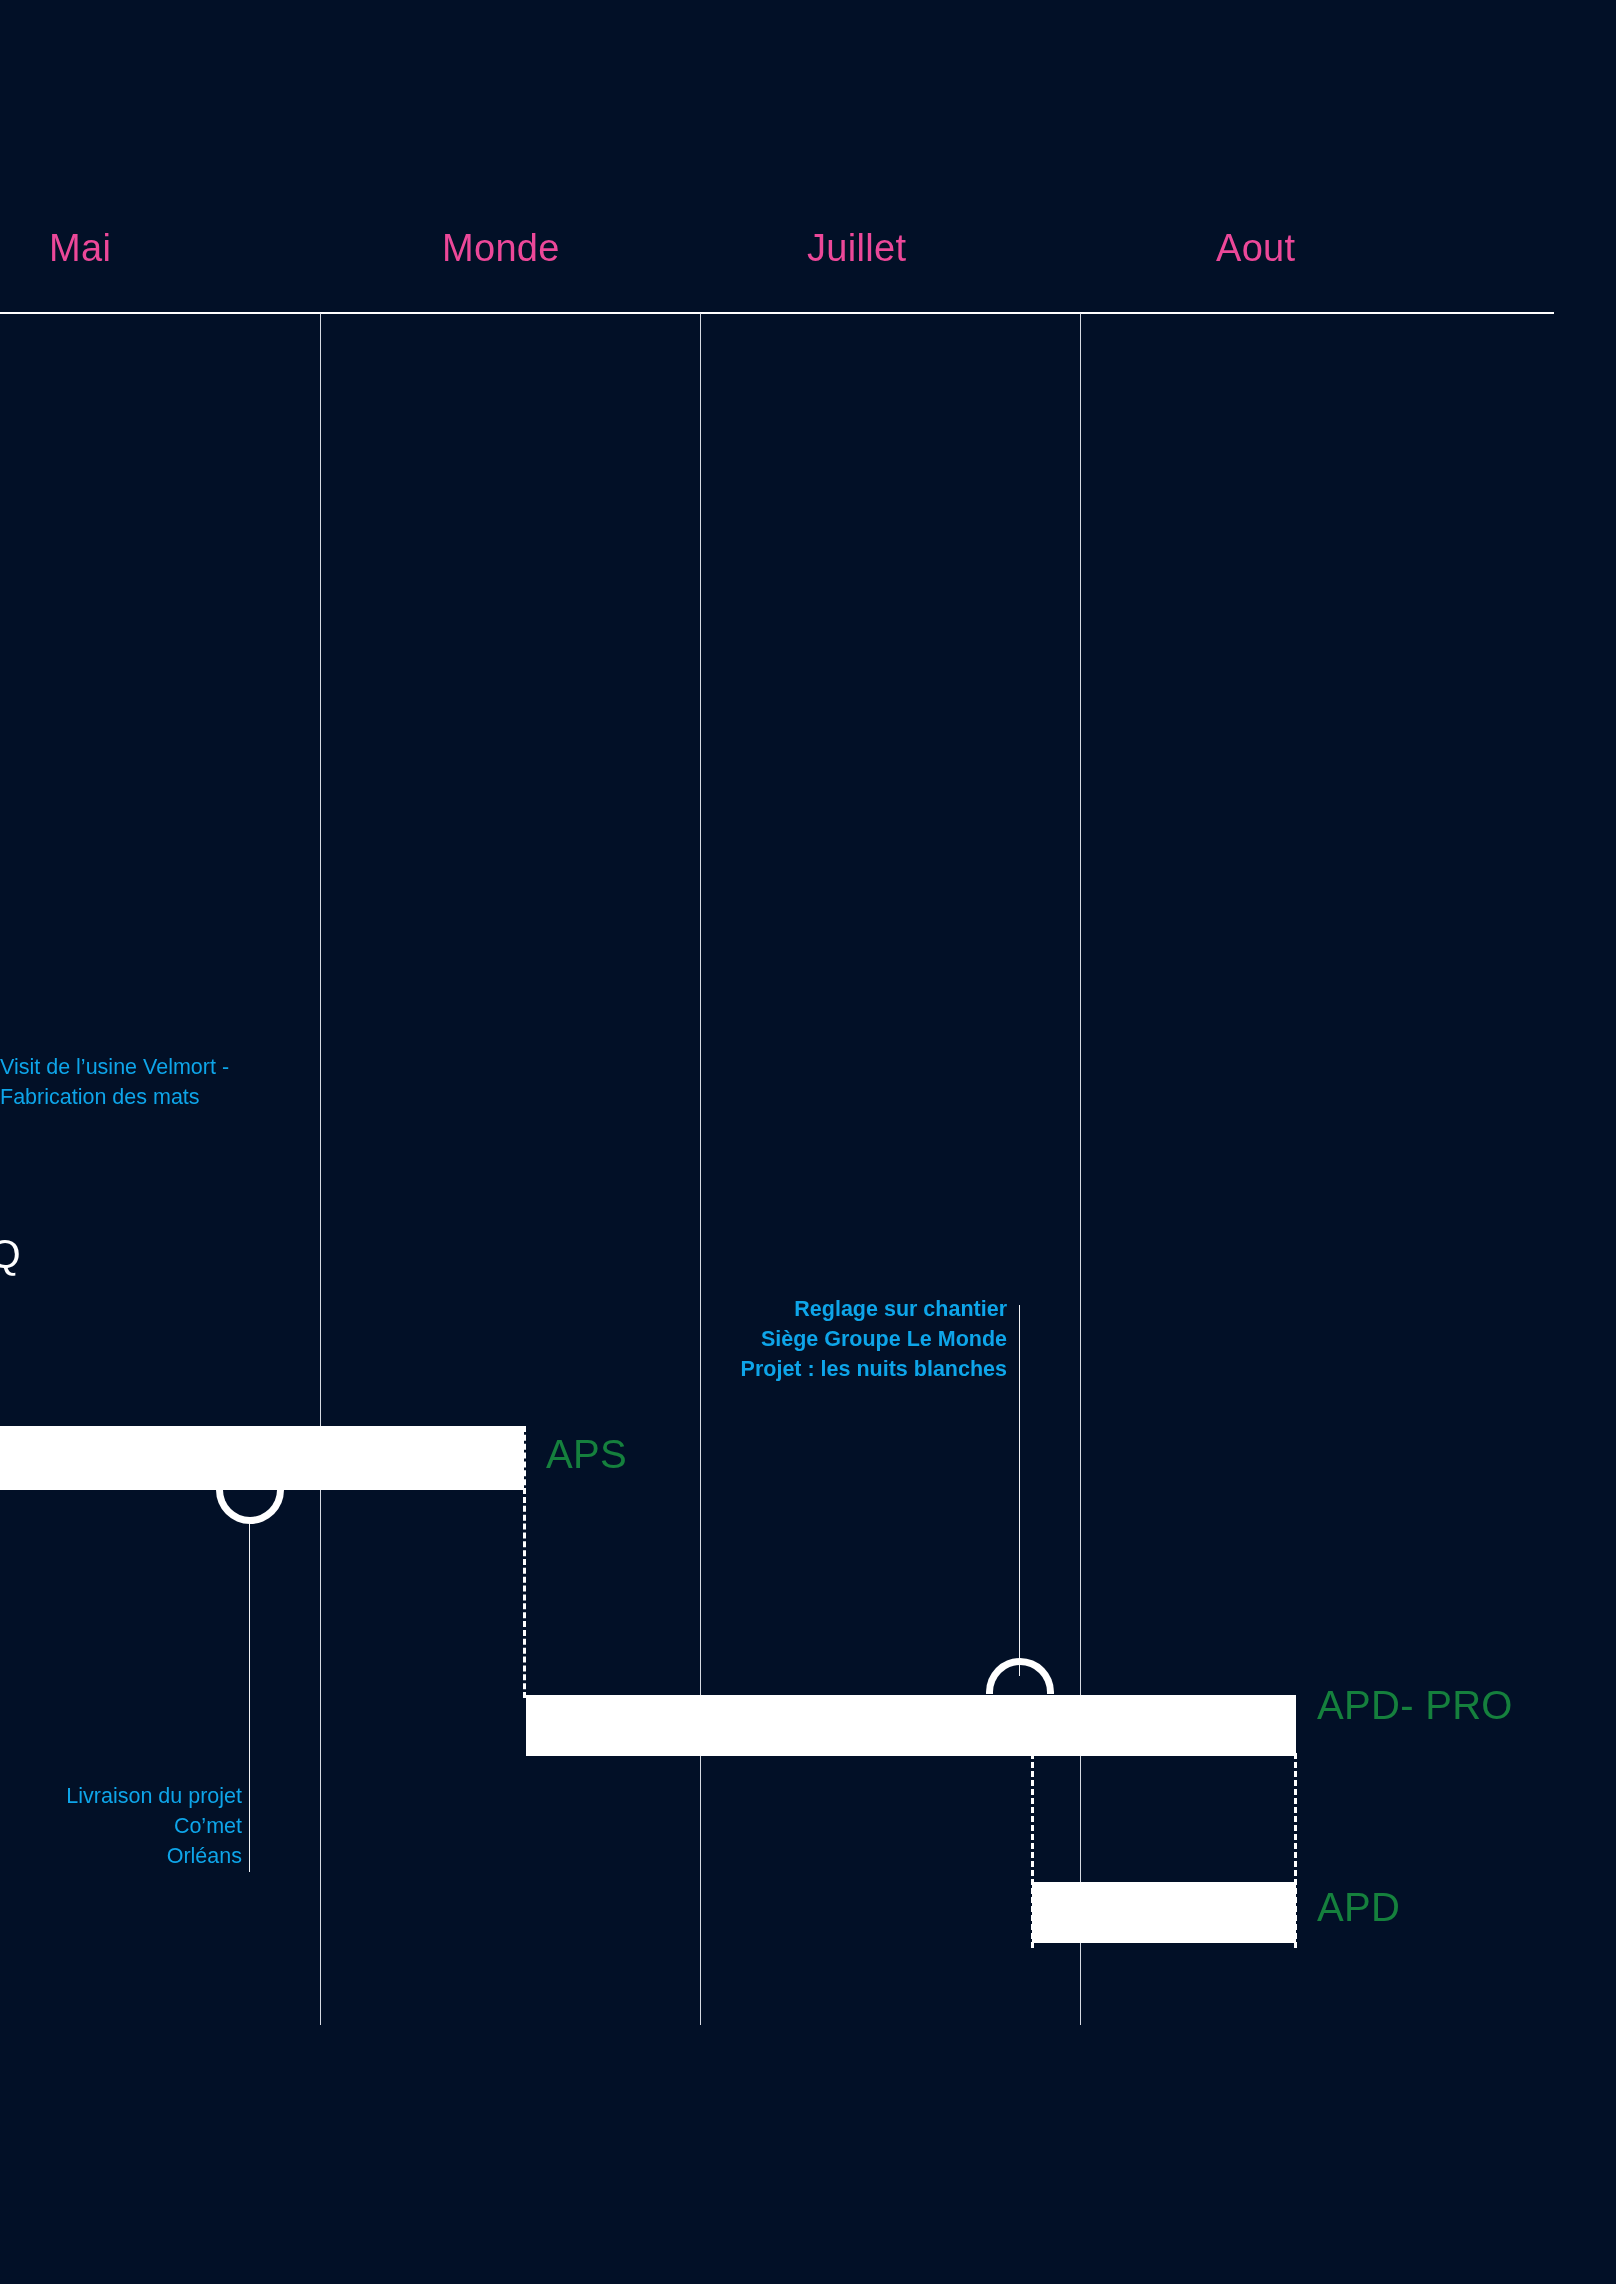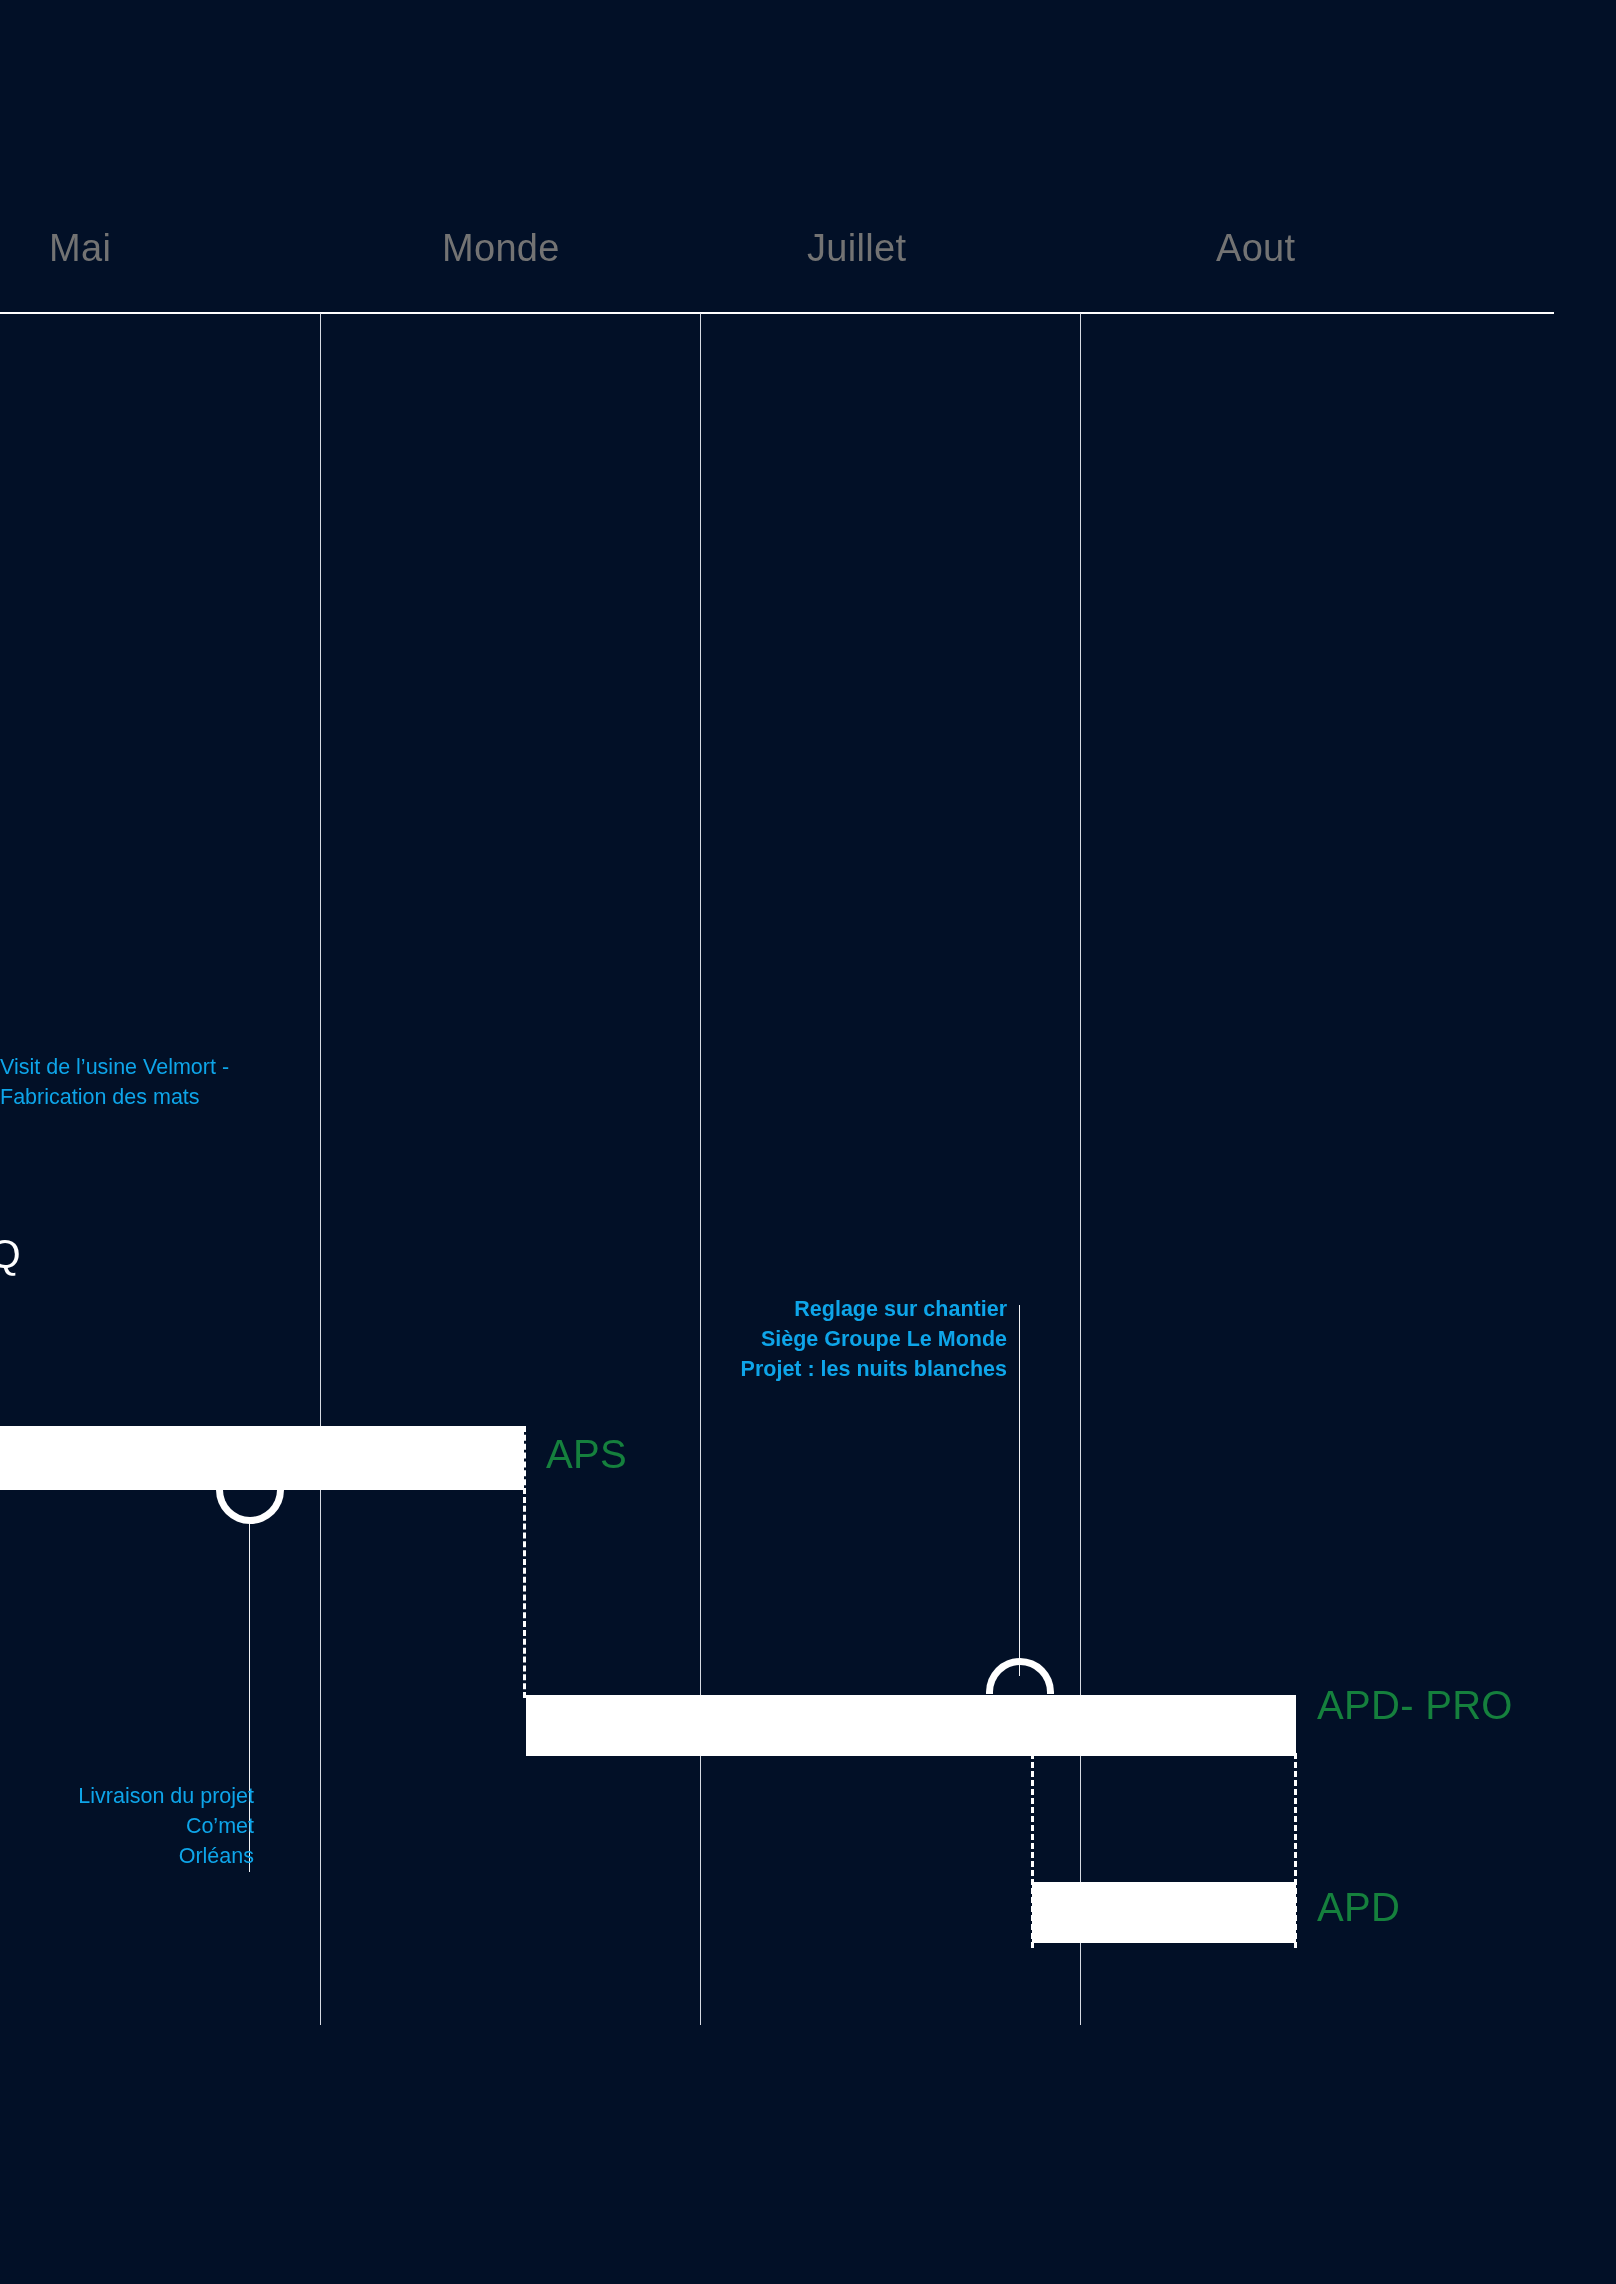--- a/index.html
+++ b/index.html
@@ -5,21 +5,21 @@
   html,body{margin:0;padding:0;background:#021027;}
   body{width:1617px;height:2284px;position:relative;overflow:hidden;
        font-family:"Liberation Sans","DejaVu Sans",sans-serif;}
   .stage{position:absolute;inset:0;width:1617px;height:2284px;background:#021027;}
 
   
   .axis-line{position:absolute;left:0;top:312px;width:1554px;height:2px;background:#ffffff;}
   .gridline{position:absolute;width:1.3px;background:#e8ecf2;opacity:.92;}
 
   
-  .month{position:absolute;color:#737373;font-size:38px;font-weight:300;
+  .month{position:absolute;color:#ec4899;font-size:38px;font-weight:300;
          letter-spacing:0.3px;line-height:1;white-space:nowrap;}
 
   
   .bar{position:absolute;background:#ffffff;}
   .bar-label{position:absolute;color:#15803d;font-size:40px;font-weight:300;
              white-space:nowrap;line-height:1;letter-spacing:0.3px;}
 
   
   .dashed-v{position:absolute;width:0;border-left:3.3px dashed #ffffff;}
 
@@ -82,21 +82,21 @@
   <div class="leader" style="left:249px;top:1524px;height:348px;"></div>
 
   <div class="arc arc-up" style="left:986px;top:1658px;width:68px;height:36px;"></div>
 
   <div class="bar" style="left:526px;top:1695px;width:770px;height:61px;"></div>
   <div class="bar-label" style="left:1317px;top:1685px;">APD- PRO</div>
 
   <div class="dashed-v" style="left:1031px;top:1753px;height:195px;"></div>
   <div class="dashed-v" style="left:1294px;top:1753px;height:195px;"></div>
 
-  <div class="callout right" style="left:16px;top:1781px;width:238px;">
+  <div class="callout right" style="left:4px;top:1781px;width:238px;">
     <div>Livraison du projet</div>
     <div>Co’met</div>
     <div>Orléans</div>
   </div>
 
   <div class="bar" style="left:1032px;top:1882px;width:264px;height:61px;"></div>
   <div class="bar-label" style="left:1317px;top:1875px;margin-top:12px;">APD</div>
 
 </div>
 

